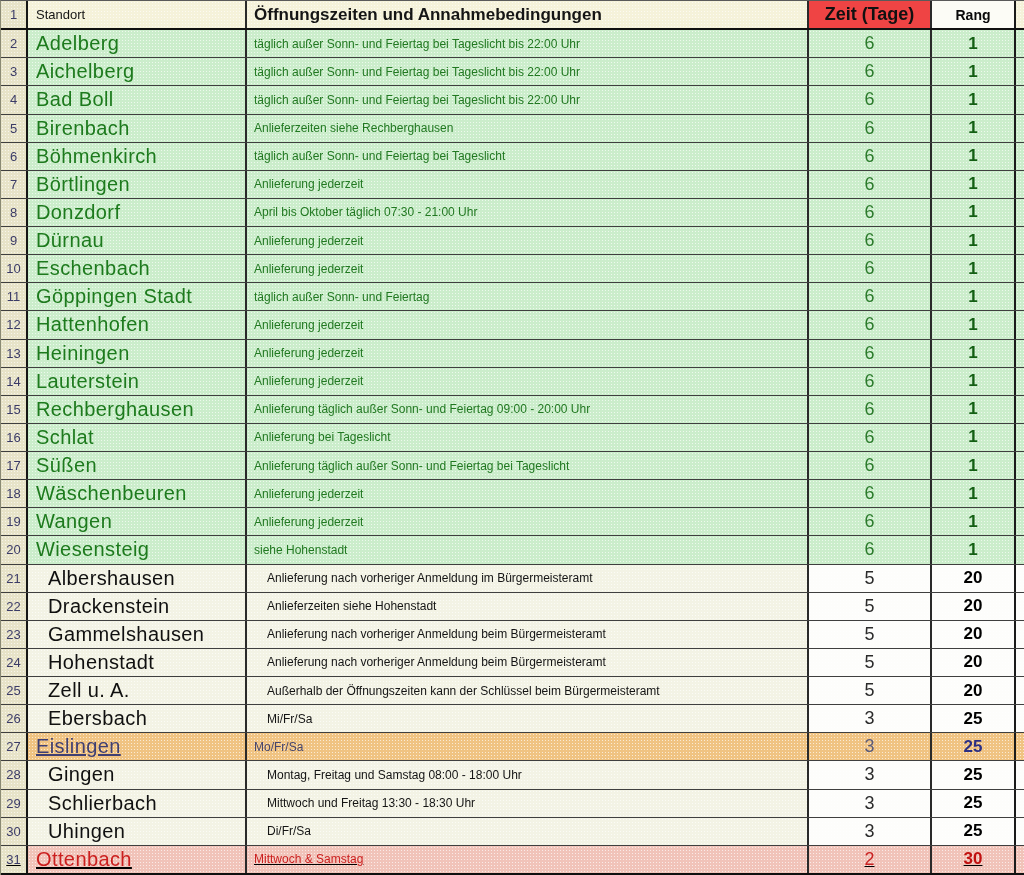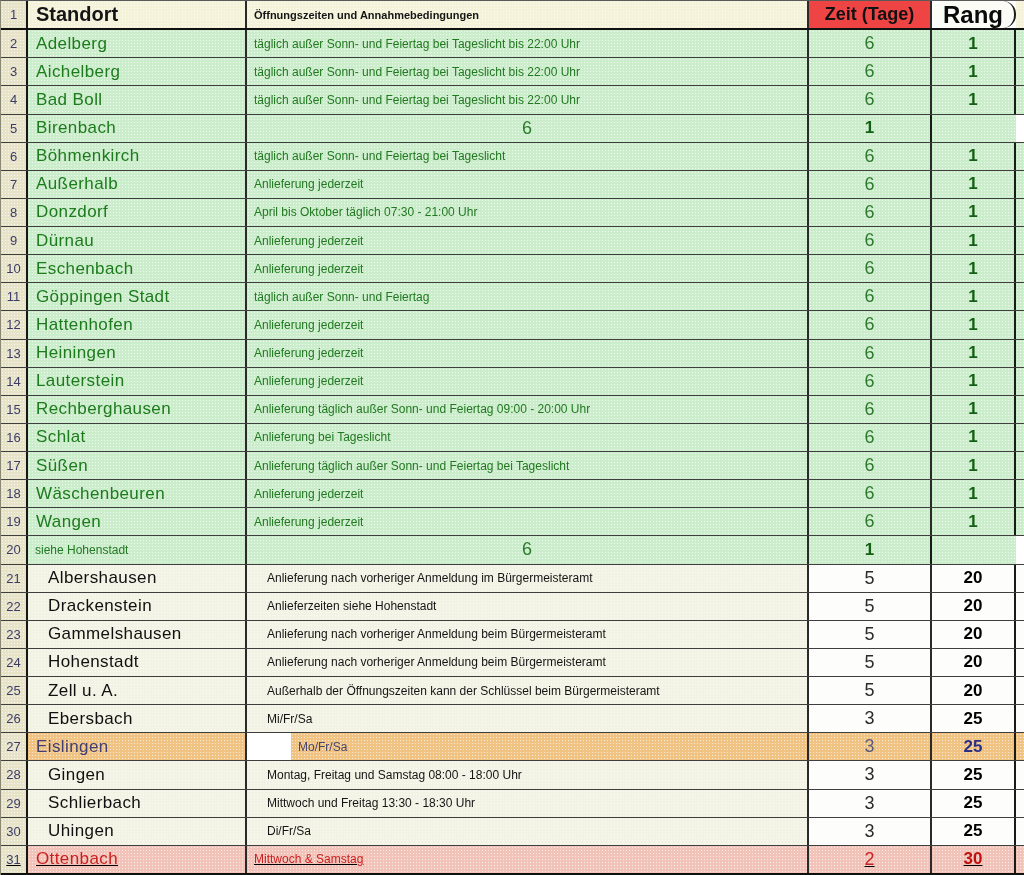--- a/index.html
+++ b/index.html
@@ -12,72 +12,72 @@
   }
   .row{flex:1 1 0;display:grid;grid-template-columns:27px 219px 562px 123px 84px 9px;
        border-bottom:1px solid #3f3f3f;min-height:0;}
   .cell{box-sizing:border-box;display:flex;align-items:center;overflow:hidden;
         white-space:nowrap;min-width:0;}
   
   .dot{background-image:radial-gradient(rgba(255,255,255,.65) .8px,transparent .9px);
        background-size:3px 3px;}
   .gutter{justify-content:center;background-color:#e7e3c8;color:#3b3b66;
           font-size:13px;border-right:2px solid #161616;}
-  .c-name{padding-left:8px;font-size:17px;letter-spacing:.4px;
+  .c-name{padding-left:8px;font-size:20px;letter-spacing:.4px;
           border-right:2px solid #2a2a2a;}
   .c-info{padding-left:7px;font-size:12px;border-right:2px solid #2a2a2a;}
   .c-zeit{justify-content:center;font-size:18px;border-right:2px solid #2a2a2a;}
   .c-rang{justify-content:center;font-size:17px;font-weight:bold;
           border-right:2px solid #1a1a1a;}
   .c-sliver{}
   
-  .header-row .c-name,.header-row .c-info{background-color:#f5f2da;font-weight:bold;
-          font-size:20px;color:#151515;letter-spacing:0;}
+  .header-row .c-name,.header-row .c-info{background-color:#f5f2da;font-weight:normal;
+          font-size:13px;color:#151515;letter-spacing:0;}
   .header-row .c-zeit{background-color:#ef4444;font-weight:bold;font-size:18px;color:#111;}
-  .header-row .c-rang{background-color:#fcfcf6;font-size:24px;color:#0a0a0a;border-radius:13px;}
+  .header-row .c-rang{background-color:#fcfcf6;font-size:14px;color:#0a0a0a;}
   .header-row .c-sliver{background-color:#f5f2da;}
   .header-row{border-bottom:2px solid #111;}
   
   .style-green .c-name,.style-green .c-info,.style-green .c-zeit,
   .style-green .c-rang,.style-green .c-sliver{background-color:#cbedcb;}
   .style-green .c-name{color:#1d7a1d;}
   .style-green .c-info{color:#217821;}
   .style-green .c-zeit{color:#2b7a2b;}
   .style-green .c-rang{color:#135f13;}
   
   .style-cream .c-name,.style-cream .c-info{background-color:#f3f3e5;padding-left:20px;}
   .style-cream .c-zeit,.style-cream .c-rang,.style-cream .c-sliver{background-color:#fdfdfb;}
   .style-cream .c-name{color:#101010;}
   .style-cream .c-info{color:#141414;}
   .style-cream .c-zeit{color:#2b2b2b;}
   .style-cream .c-rang{color:#000;}
   
   .style-orange .c-name,.style-orange .c-info,.style-orange .c-zeit,
   .style-orange .c-rang,.style-orange .c-sliver{background-color:#f0c382;}
-  .style-orange .c-name{color:#3f3f73;}
-  .style-orange .c-info{color:#46466e;margin-left:44px;}
+  .style-orange .c-name{color:#3f3f73;text-decoration:underline;}
+  .style-orange .c-info{color:#46466e;}
   .style-orange .c-zeit{color:#5c5c7a;}
   .style-orange .c-rang{color:#2b2f84;}
   
   .style-red .c-name,.style-red .c-info,.style-red .c-zeit,
   .style-red .c-rang,.style-red .c-sliver{background-color:#f1c3b9;}
   .style-red .c-name{color:#cb1f1f;}
   .style-red .c-info{color:#cb1f1f;}
   .style-red .c-zeit{color:#c92222;}
   .style-red .c-rang{color:#c01010;}
   .sheet .row:last-child{border-bottom:2px solid #101010;text-decoration:underline;}
 </style>
 </head>
 <body>
 
 <div class="sheet">
   <div class="row header-row">
     <div class="cell gutter dot">1</div>
     <div class="cell c-name dot">Standort</div>
-    <div class="cell c-info dot" style="font-size:11px;font-weight:bold;">Öffnungszeiten und Annahmebedingungen</div>
+    <div class="cell c-info dot" style="font-size:17px;font-weight:bold;">Öffnungszeiten und Annahmebedingungen</div>
     <div class="cell c-zeit">Zeit (Tage)</div>
     <div class="cell c-rang">Rang</div>
     <div class="cell c-sliver dot"></div>
   </div>
 
   <div class="row style-green">
     <div class="cell gutter dot">2</div>
     <div class="cell c-name dot">Adelberg</div>
     <div class="cell c-info dot">täglich außer Sonn- und Feiertag bei Tageslicht bis 22:00 Uhr</div>
     <div class="cell c-zeit dot">6</div>
@@ -99,37 +99,38 @@
     <div class="cell c-name dot">Bad Boll</div>
     <div class="cell c-info dot">täglich außer Sonn- und Feiertag bei Tageslicht bis 22:00 Uhr</div>
     <div class="cell c-zeit dot">6</div>
     <div class="cell c-rang dot">1</div>
     <div class="cell c-sliver dot"></div>
   </div>
 
   <div class="row style-green">
     <div class="cell gutter dot">5</div>
     <div class="cell c-name dot">Birenbach</div>
+    <div class="cell c-info dot">Anlieferzeiten siehe Rechberghausen</div>
     <div class="cell c-zeit dot">6</div>
     <div class="cell c-rang dot">1</div>
     <div class="cell c-sliver dot"></div>
   </div>
 
   <div class="row style-green">
     <div class="cell gutter dot">6</div>
     <div class="cell c-name dot">Böhmenkirch</div>
     <div class="cell c-info dot">täglich außer Sonn- und Feiertag bei Tageslicht</div>
     <div class="cell c-zeit dot">6</div>
     <div class="cell c-rang dot">1</div>
     <div class="cell c-sliver dot"></div>
   </div>
 
   <div class="row style-green">
     <div class="cell gutter dot">7</div>
-    <div class="cell c-name dot">Außerhalb</div>
+    <div class="cell c-name dot">Börtlingen</div>
     <div class="cell c-info dot">Anlieferung jederzeit</div>
     <div class="cell c-zeit dot">6</div>
     <div class="cell c-rang dot">1</div>
     <div class="cell c-sliver dot"></div>
   </div>
 
   <div class="row style-green">
     <div class="cell gutter dot">8</div>
     <div class="cell c-name dot">Donzdorf</div>
     <div class="cell c-info dot">April bis Oktober täglich 07:30 - 21:00 Uhr</div>
@@ -232,20 +233,21 @@
     <div class="cell gutter dot">19</div>
     <div class="cell c-name dot">Wangen</div>
     <div class="cell c-info dot">Anlieferung jederzeit</div>
     <div class="cell c-zeit dot">6</div>
     <div class="cell c-rang dot">1</div>
     <div class="cell c-sliver dot"></div>
   </div>
 
   <div class="row style-green">
     <div class="cell gutter dot">20</div>
+    <div class="cell c-name dot">Wiesensteig</div>
     <div class="cell c-info dot">siehe Hohenstadt</div>
     <div class="cell c-zeit dot">6</div>
     <div class="cell c-rang dot">1</div>
     <div class="cell c-sliver dot"></div>
   </div>
 
   <div class="row style-cream">
     <div class="cell gutter dot">21</div>
     <div class="cell c-name dot">Albershausen</div>
     <div class="cell c-info dot">Anlieferung nach vorheriger Anmeldung im Bürgermeisteramt</div>

